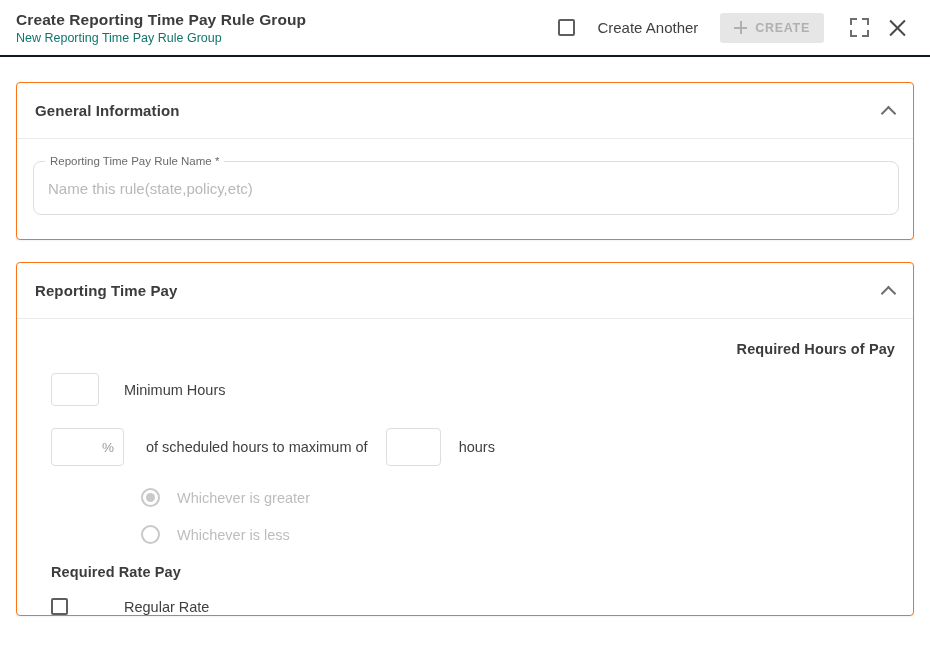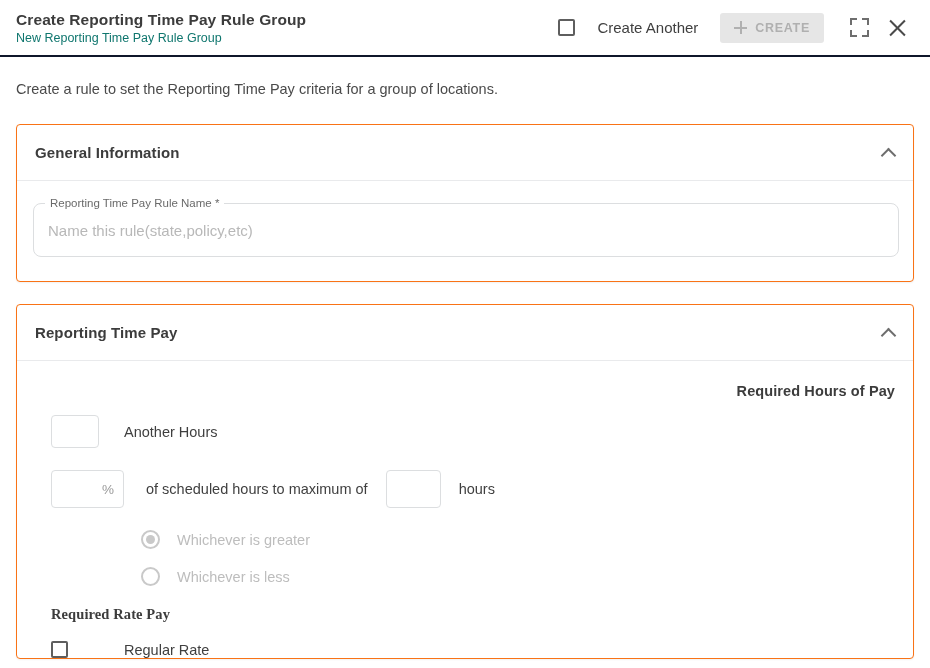--- a/index.html
+++ b/index.html
@@ -207,21 +207,21 @@
   .outlined input::placeholder { color: #b8b8b8; }
 
   
   .sub-head {
     font-size: 14.5px;
     font-weight: bold;
     color: #3c3c3c;
     letter-spacing: .1px;
   }
   #sub-required-hours { padding: 22px 0 0 16px; text-align: right; }
-  #sub-required-rate { padding: 20px 0 0 16px; font-family: Liberation Serif, serif; }
+  #sub-required-rate { padding: 20px 0 0 16px; }
 
   .row { display: flex; align-items: center; }
   #row-minimum-hours { padding: 16px 0 0 16px; }
   #row-percent { padding: 22px 0 0 16px; }
   #row-regular-rate { padding: 18px 0 0 16px; gap: 40px; }
 
   .num-box {
     border: 1px solid #dcdee0;
     border-radius: 4px;
     background: #fff;
@@ -313,21 +313,20 @@
     </button>
 
     <button class="icon-btn">
       <span class="x-icon"></span>
     </button>
   </div>
 </div>
 
 <div class="body">
 
-  <div class="intro">Create a rule to set the Reporting Time Pay criteria for a group of locations.</div>
 
   <div class="card" id="card-general">
     <div class="card-head">
       <span class="card-title">General Information</span>
       <span class="chevron"></span>
     </div>
     <div class="card-divider"></div>
 
     <div class="field-wrap">
       <div class="outlined">
@@ -343,21 +342,21 @@
       <span class="chevron"></span>
     </div>
     <div class="card-divider"></div>
 
     <div class="card-body">
 
       <div class="sub-head" id="sub-required-hours">Required Hours of Pay</div>
 
       <div class="row" id="row-minimum-hours">
         <div class="num-box" id="input-minimum-hours"></div>
-        <span class="row-label" id="label-minimum-hours">Another Hours</span>
+        <span class="row-label" id="label-minimum-hours">Minimum Hours</span>
       </div>
 
       <div class="row" id="row-percent">
         <div class="num-box" id="input-percent">%</div>
         <span class="row-label" id="label-of-scheduled">of scheduled hours to maximum of</span>
         <div class="num-box" id="input-max-hours" style="margin-left:18px;"></div>
         <span class="row-label" id="label-hours">hours</span>
       </div>
 
       <div class="radio-row" id="radio-row-greater">

